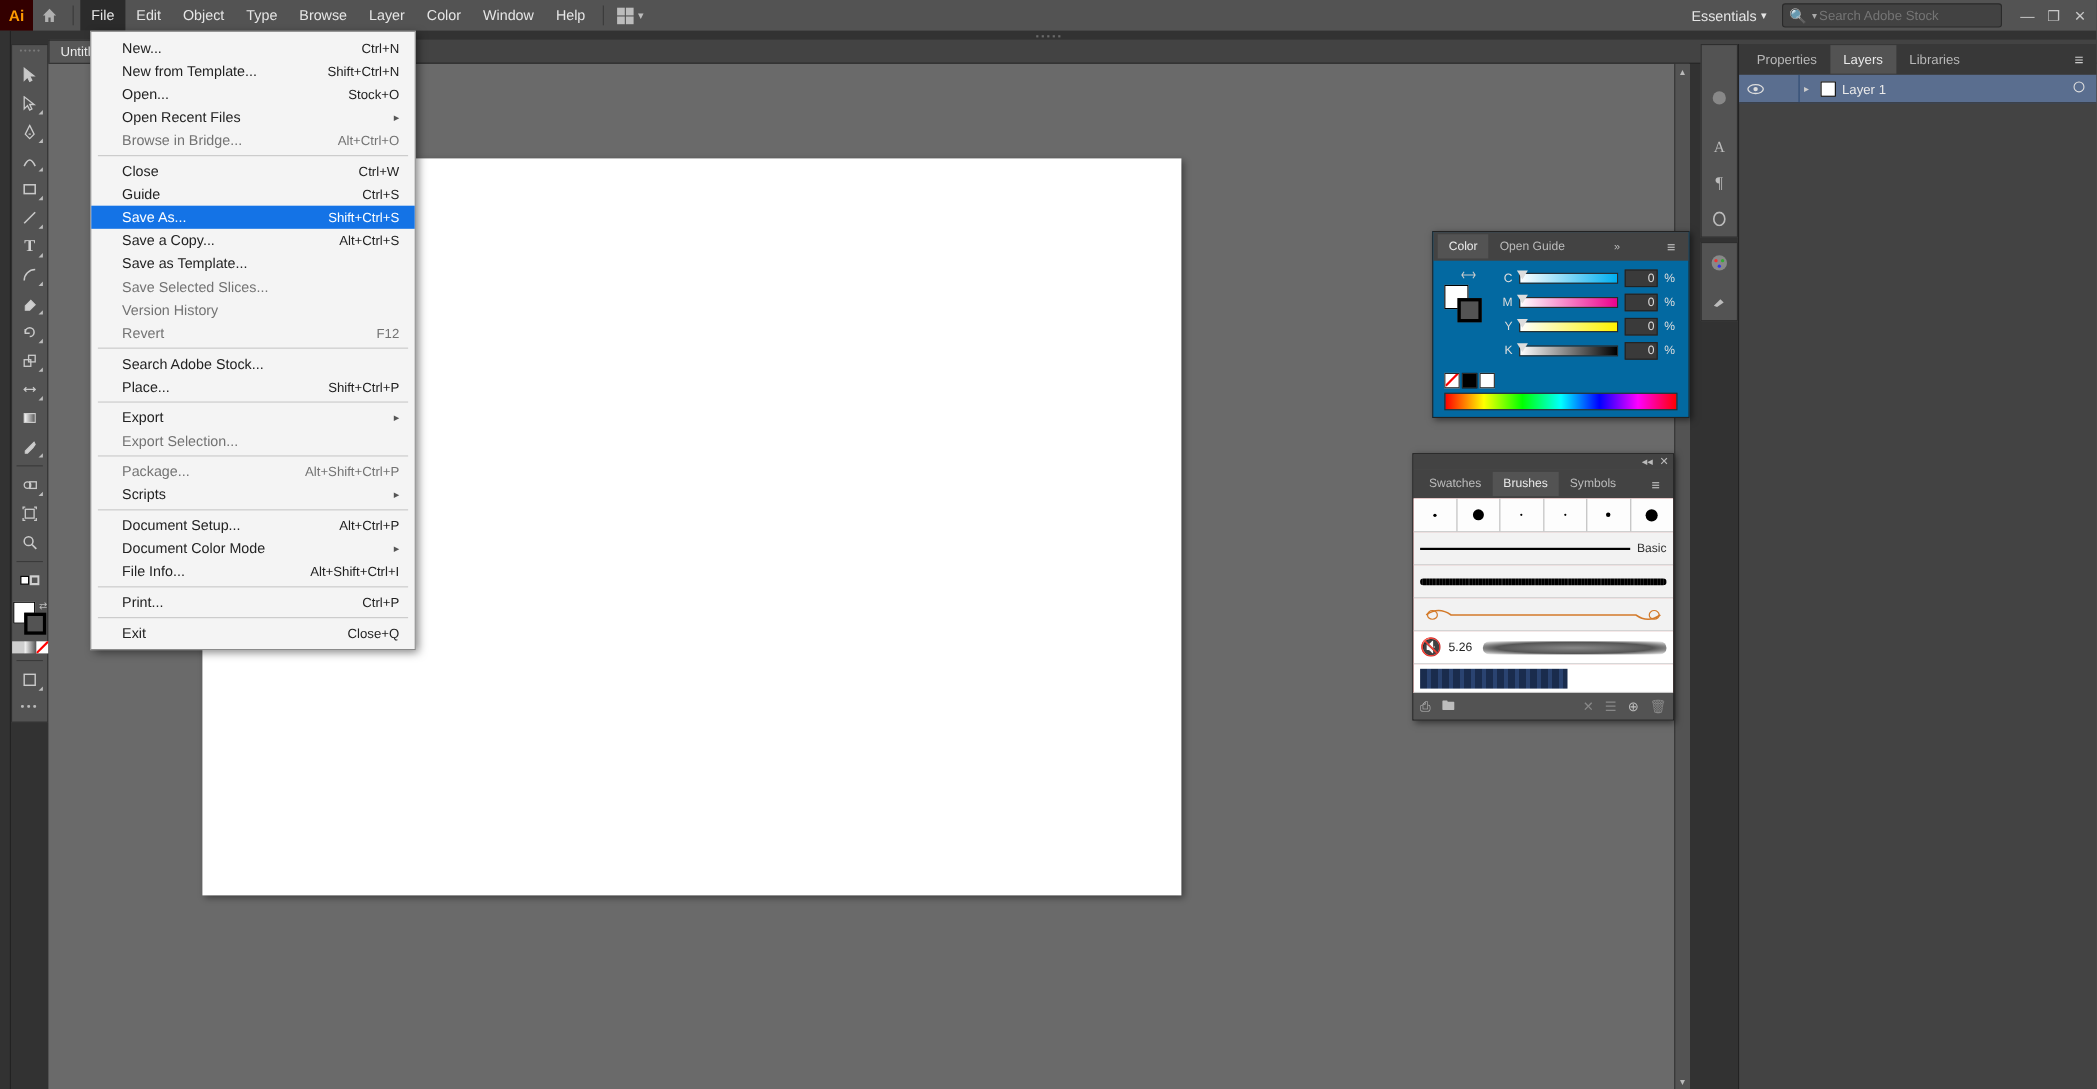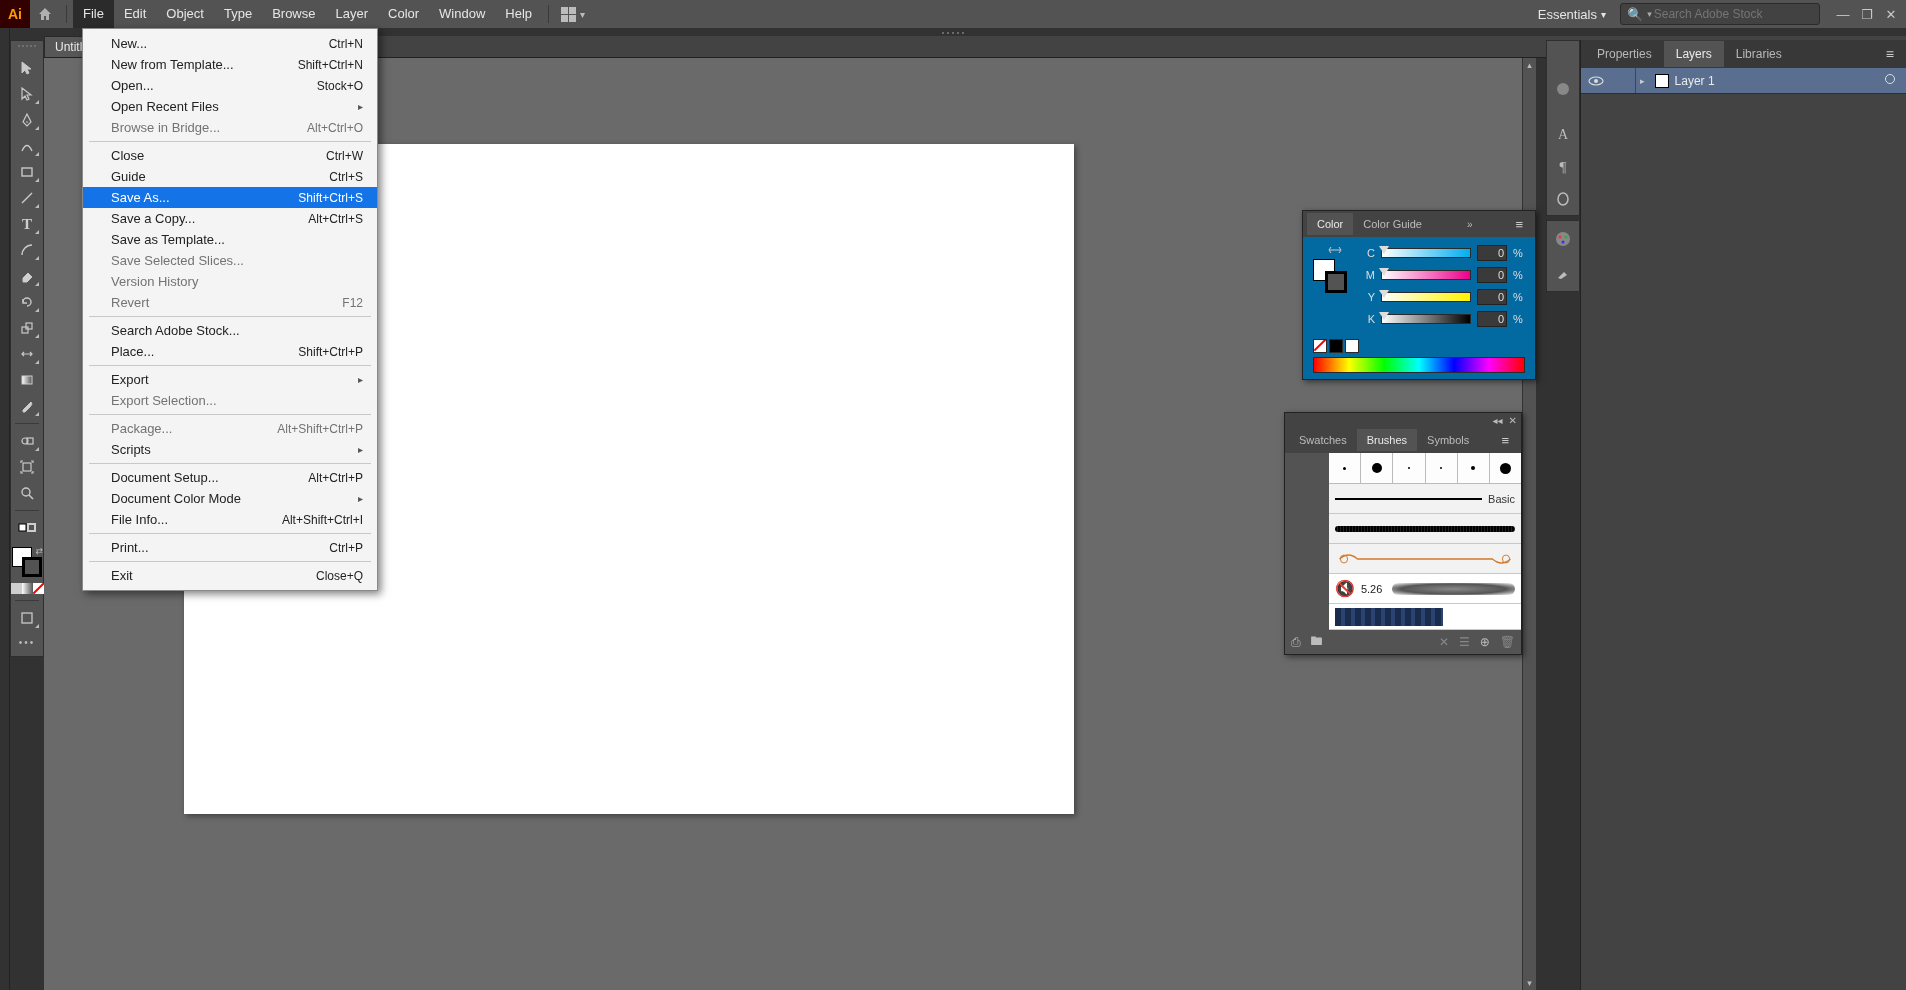--- a/index.html
+++ b/index.html
@@ -102,21 +102,21 @@
 .cmyk-row .pct { width: 12px; }
 .none-sw { display: flex; gap: 2px; margin: 4px 0; }
 .none-sw div { width: 14px; height: 14px; border: 1px solid #2a2a2a; }
 .spectrum { height: 16px; background: linear-gradient(90deg, red, yellow, lime, cyan, blue, magenta, red); border: 1px solid #2a2a2a; margin-top: 2px; }
 
 
 .brushes-panel { position: absolute; right: 384px; top: 412px; width: 238px; background: #535353; border: 1px solid #222; box-shadow: 2px 2px 6px rgba(0,0,0,.5); z-index: 50; }
 .bp-header { display: flex; align-items: center; height: 14px; background: #434343; justify-content: flex-end; padding: 0 4px; gap: 6px; }
 .bp-header span { color: #bbb; font-size: 10px; cursor: pointer; }
 .bp-tabs { display: flex; background: #434343; }
-.bp-list { background: #fca5a5; max-height: 190px; overflow: hidden; margin-left: 44px; }
+.bp-list { background: #fca5a5; max-height: 190px; overflow: hidden; }
 .brush-tips { display: flex; background: #fdfdfd; border-bottom: 1px solid #bbb; }
 .brush-tip { flex: 1; height: 30px; display: flex; align-items: center; justify-content: center; border-right: 1px solid #bbb; }
 .brush-tip:last-child { border-right: none; }
 .brush-tip .dot { background: #000; border-radius: 50%; }
 .brush-row { height: 30px; display: flex; align-items: center; padding: 0 6px; border-bottom: 1px solid #c8c8c8; background: #f2f2f2; position: relative; }
 .brush-row .label { margin-left: auto; font-size: 11px; color: #333; }
 .bp-footer { height: 24px; background: #535353; display: flex; align-items: center; padding: 0 6px; gap: 10px; }
 .bp-footer .spacer { flex: 1; }
 .bp-footer span { color: #bcbcbc; font-size: 12px; cursor: pointer; }
 
@@ -515,21 +515,21 @@
     <span>Layer 1</span>
     <div class="layer-target"><svg width="12" height="12">
           <circle cx="6" cy="6" r="4.5" fill="none" stroke="#ddd"></circle>
         </svg></div>
   </div>
 </div>
 
 <div class="color-panel">
   <div class="cp-tabs">
     <div class="cp-tab active">Color</div>
-    <div class="cp-tab">Color Guide</div>
+    <div class="cp-tab">Open Guide</div>
     <span class="tiny-collapse">»</span>
     <span class="panel-menu" style="font-size:13px;">≡</span>
   </div>
   <div class="cp-body">
     <div style="display:flex; gap:6px; margin-bottom:6px;">
       <div style="display:flex; flex-direction:column; gap:4px; align-items:center;">
         <svg width="14" height="10">
             <path d="M1 5 L13 5 M3 2 L1 5 L3 8 M11 2 L13 5 L11 8" stroke="#ccc" fill="none"></path>
           </svg>
         <div class="cp-fillstroke">

